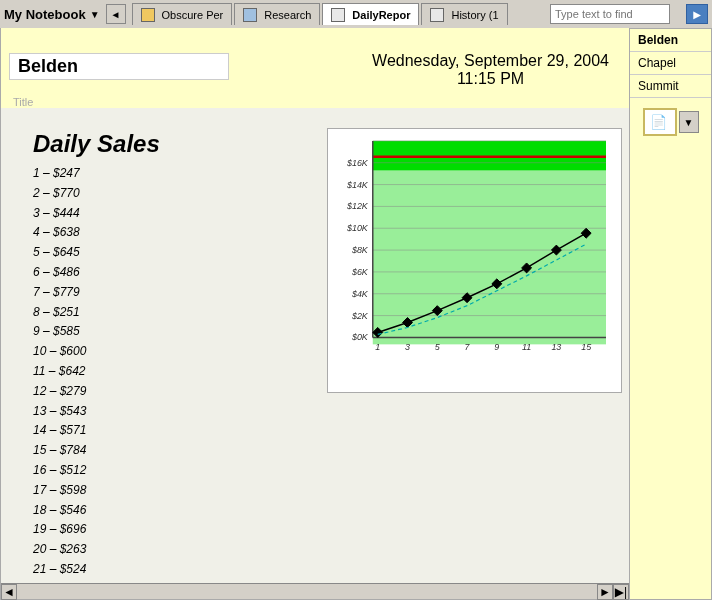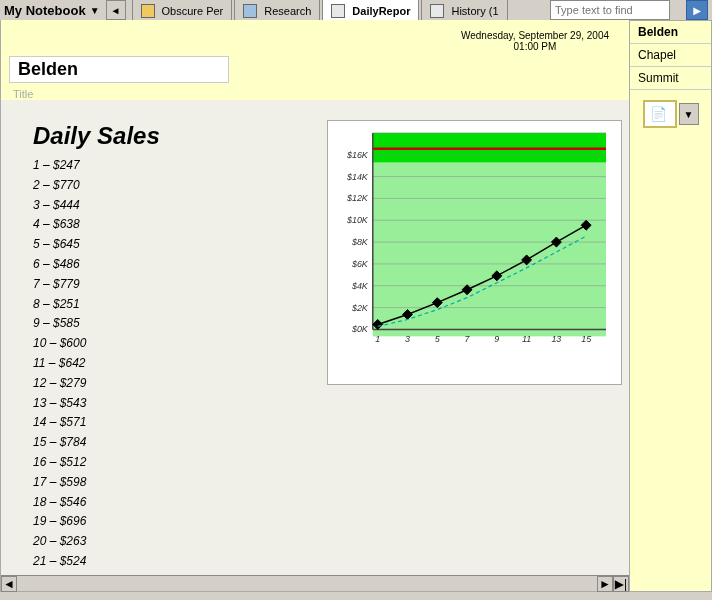--- a/index.html
+++ b/index.html
@@ -3,21 +3,21 @@
   <meta charset="utf-8">
   <style>
     * { margin: 0; padding: 0; box-sizing: border-box; }
     body { font-family: Arial, sans-serif; font-size: 12px; background: #d4d0c8; width: 712px; height: 600px; overflow: hidden; }
 
     
     #top-bar {
       display: flex;
       align-items: center;
       background: #d4d0c8;
-      height: 20px;
+      height: 28px;
       padding: 2px 4px;
       gap: 2px;
     }
     #notebook-title {
       display: flex;
       align-items: center;
       gap: 4px;
       font-size: 13px;
       font-weight: bold;
       color: #000;
@@ -170,23 +170,23 @@
       align-items: flex-end;
       background: #ffffc8;
       padding: 6px 8px 0 8px;
       position: relative;
       min-height: 80px;
     }
 
     #date-time-block {
       position: absolute;
       right: 20px;
-      top: 10px;
+      top: 24px;
       text-align: center;
-      font-size: 10px;
+      font-size: 16px;
     }
 
     .content-scroll {
       overflow-y: scroll;
       height: 490px;
       font-style: italic;
     }
     .content-inner {
       padding: 12px 16px;
       position: relative;
@@ -226,25 +226,25 @@
   </div>
 </div>
 
 <div id="main">
 
   <div style="flex:1; display:flex; flex-direction:column; border:1px solid #aaa; border-top:none;">
 
     <div id="header-row">
       <div style="display:flex; flex-direction:column;">
         <input type="text" id="notebook-name-input" value="Belden" style="font-size: 18px; font-weight: bold; border: 1px solid rgb(204, 204, 204); padding: 2px 8px; width: 220px; background: rgb(255, 255, 255);">
-        <span id="title-label" style="color:#aaa;font-size:11px;padding-left:4px;margin-top:3px;">Title</span>
+        <span id="title-label" style="color:#aaa;font-size:11px;padding-left:4px;margin-top:14px;">Title</span>
       </div>
       <div id="date-time-block">
         <div>Wednesday, September 29, 2004</div>
-        <div>01:00 PM</div>
+        <div>11:15 PM</div>
       </div>
     </div>
 
     <div style="display:flex; flex:1; overflow:hidden; background:#f5f5f5;">
       <div class="content-scroll" style="flex:1; overflow-y:scroll; background:#f0f0e8; padding:10px 16px; position:relative;">
         <div class="content-inner">
           <div id="daily-sales-title" style="font-size:24px;font-weight:bold;margin-bottom:6px;">Daily Sales</div>
           <ul id="sales-list" style="list-style:none;font-size:12px;line-height:1.65;">
               <li>1 – $247</li>
               <li>2 – $770</li>

